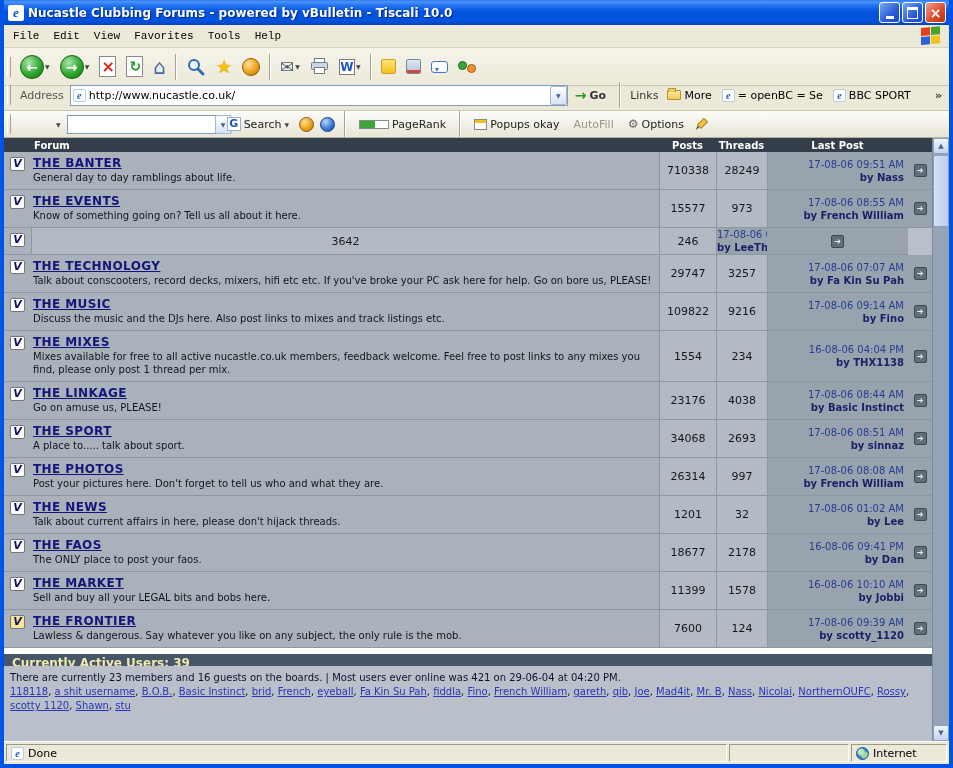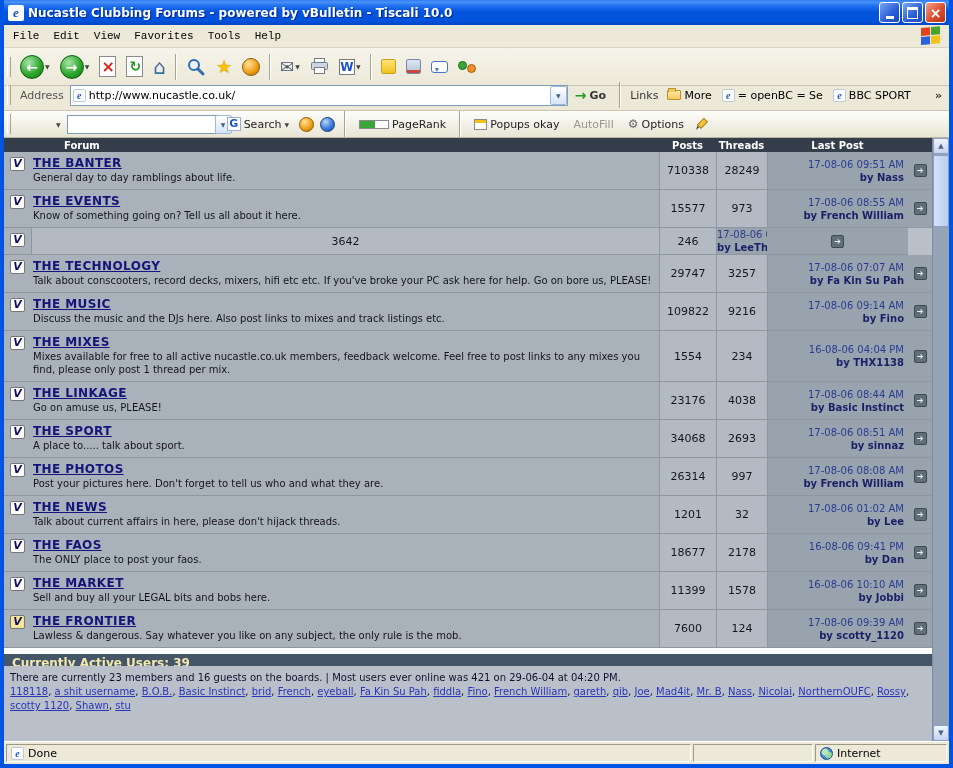--- a/index.html
+++ b/index.html
@@ -91,21 +91,21 @@
   .pr-meter{width:30px;height:9px;border:1px solid #8a8a8a;background:#fff;display:inline-block;}
   .pr-fill{display:block;width:55%;height:100%;background:#3aa63a;}
   .popup-ico{width:13px;height:11px;background:#fff;border:1px solid #8a8a8a;box-shadow:inset 0 3px 0 #f2c21d;display:inline-block;}
   .gray-label{color:#9a9688;}
   .gear{font-size:12px;color:#666;line-height:12px;}
 
   
   .content{flex:1;display:flex;overflow:hidden;background:var(--info-bg);}
   .page{flex:1;display:flex;flex-direction:column;overflow:hidden;min-width:0;}
   .thead{display:grid;grid-template-columns:27px 1fr 57px 51px 141px 24px;background:var(--table-header-bg);color:#fff;font-size:10px;font-weight:bold;height:14px;flex:0 0 14px;align-items:center;}
-  .thead .hforum{grid-column:1/3;padding-left:60px;}
+  .thead .hforum{grid-column:1/3;padding-left:30px;}
   .thead .hcenter{text-align:center;}
   .frow{display:grid;grid-template-columns:27px 1fr 57px 51px 141px 24px;}
   .cell{border-bottom:1px solid var(--row-border);min-width:0;}
   .cicon{background:var(--forum-col-bg);display:flex;justify-content:center;padding-top:5px;}
   .cforum{background:var(--forum-col-bg);padding:4px 6px 5px 2px;}
   .cposts,.cthreads{background:var(--stats-col-bg);border-left:1px solid var(--row-border);display:flex;align-items:center;justify-content:center;font-size:11px;color:#15151e;}
   .clast{background:var(--lastpost-col-bg);border-left:1px solid var(--row-border);display:flex;flex-direction:column;justify-content:center;text-align:right;padding-right:4px;font-size:10px;}
   .cgo{background:var(--lastpost-col-bg);display:flex;align-items:center;justify-content:center;}
   .vicon{width:15px;height:14px;background:#fff;border:1px solid #777;border-radius:2px;color:#101060;font-weight:bold;font-size:11px;line-height:12px;text-align:center;font-style:italic;}
   .vicon.v-new{background:var(--new-icon-bg);}
@@ -122,21 +122,21 @@
   .vscroll{width:17px;flex:0 0 17px;background:#95a3b6;display:flex;flex-direction:column;border-left:1px solid #7d8b9e;}
   .sbtn{height:16px;flex:0 0 16px;background:linear-gradient(#f2f6fc,#c4d3ee);border:1px solid #8ba0c4;border-radius:2px;color:#4d6185;font-size:7px;display:flex;align-items:center;justify-content:center;}
   .sthumb{height:72px;flex:0 0 72px;margin:1px 0;background:linear-gradient(90deg,#d5e1f8,#bccdee);border:1px solid #8ba0c4;border-radius:2px;}
   .strack{flex:1;}
 
   
   .statusbar{height:23px;flex:0 0 23px;display:flex;align-items:center;background:var(--chrome-bg);border-top:1px solid #fff;padding:2px;gap:2px;font-size:11px;}
   .sb-panel{height:18px;border:1px solid;border-color:#9d9a84 #fff #fff #9d9a84;display:flex;align-items:center;gap:4px;padding:0 4px;}
   .sb-left{flex:1;}
   .sb-mid{width:120px;}
-  .sb-zone{width:132px;}
+  .sb-zone{width:96px;}
   .globe{width:13px;height:13px;border-radius:50%;flex:0 0 13px;
     background:radial-gradient(circle at 35% 35%,#b8e6b8 0 3px,transparent 4px),radial-gradient(circle at 70% 65%,#9cd89c 0 3px,transparent 4px),radial-gradient(#6fb7ee,#1d69c0);border:1px solid #155090;}
 </style>
 </head>
 <body>
 
 <div class="window">
 
   <div class="titlebar">
     <span class="ie-icon">e</span>

